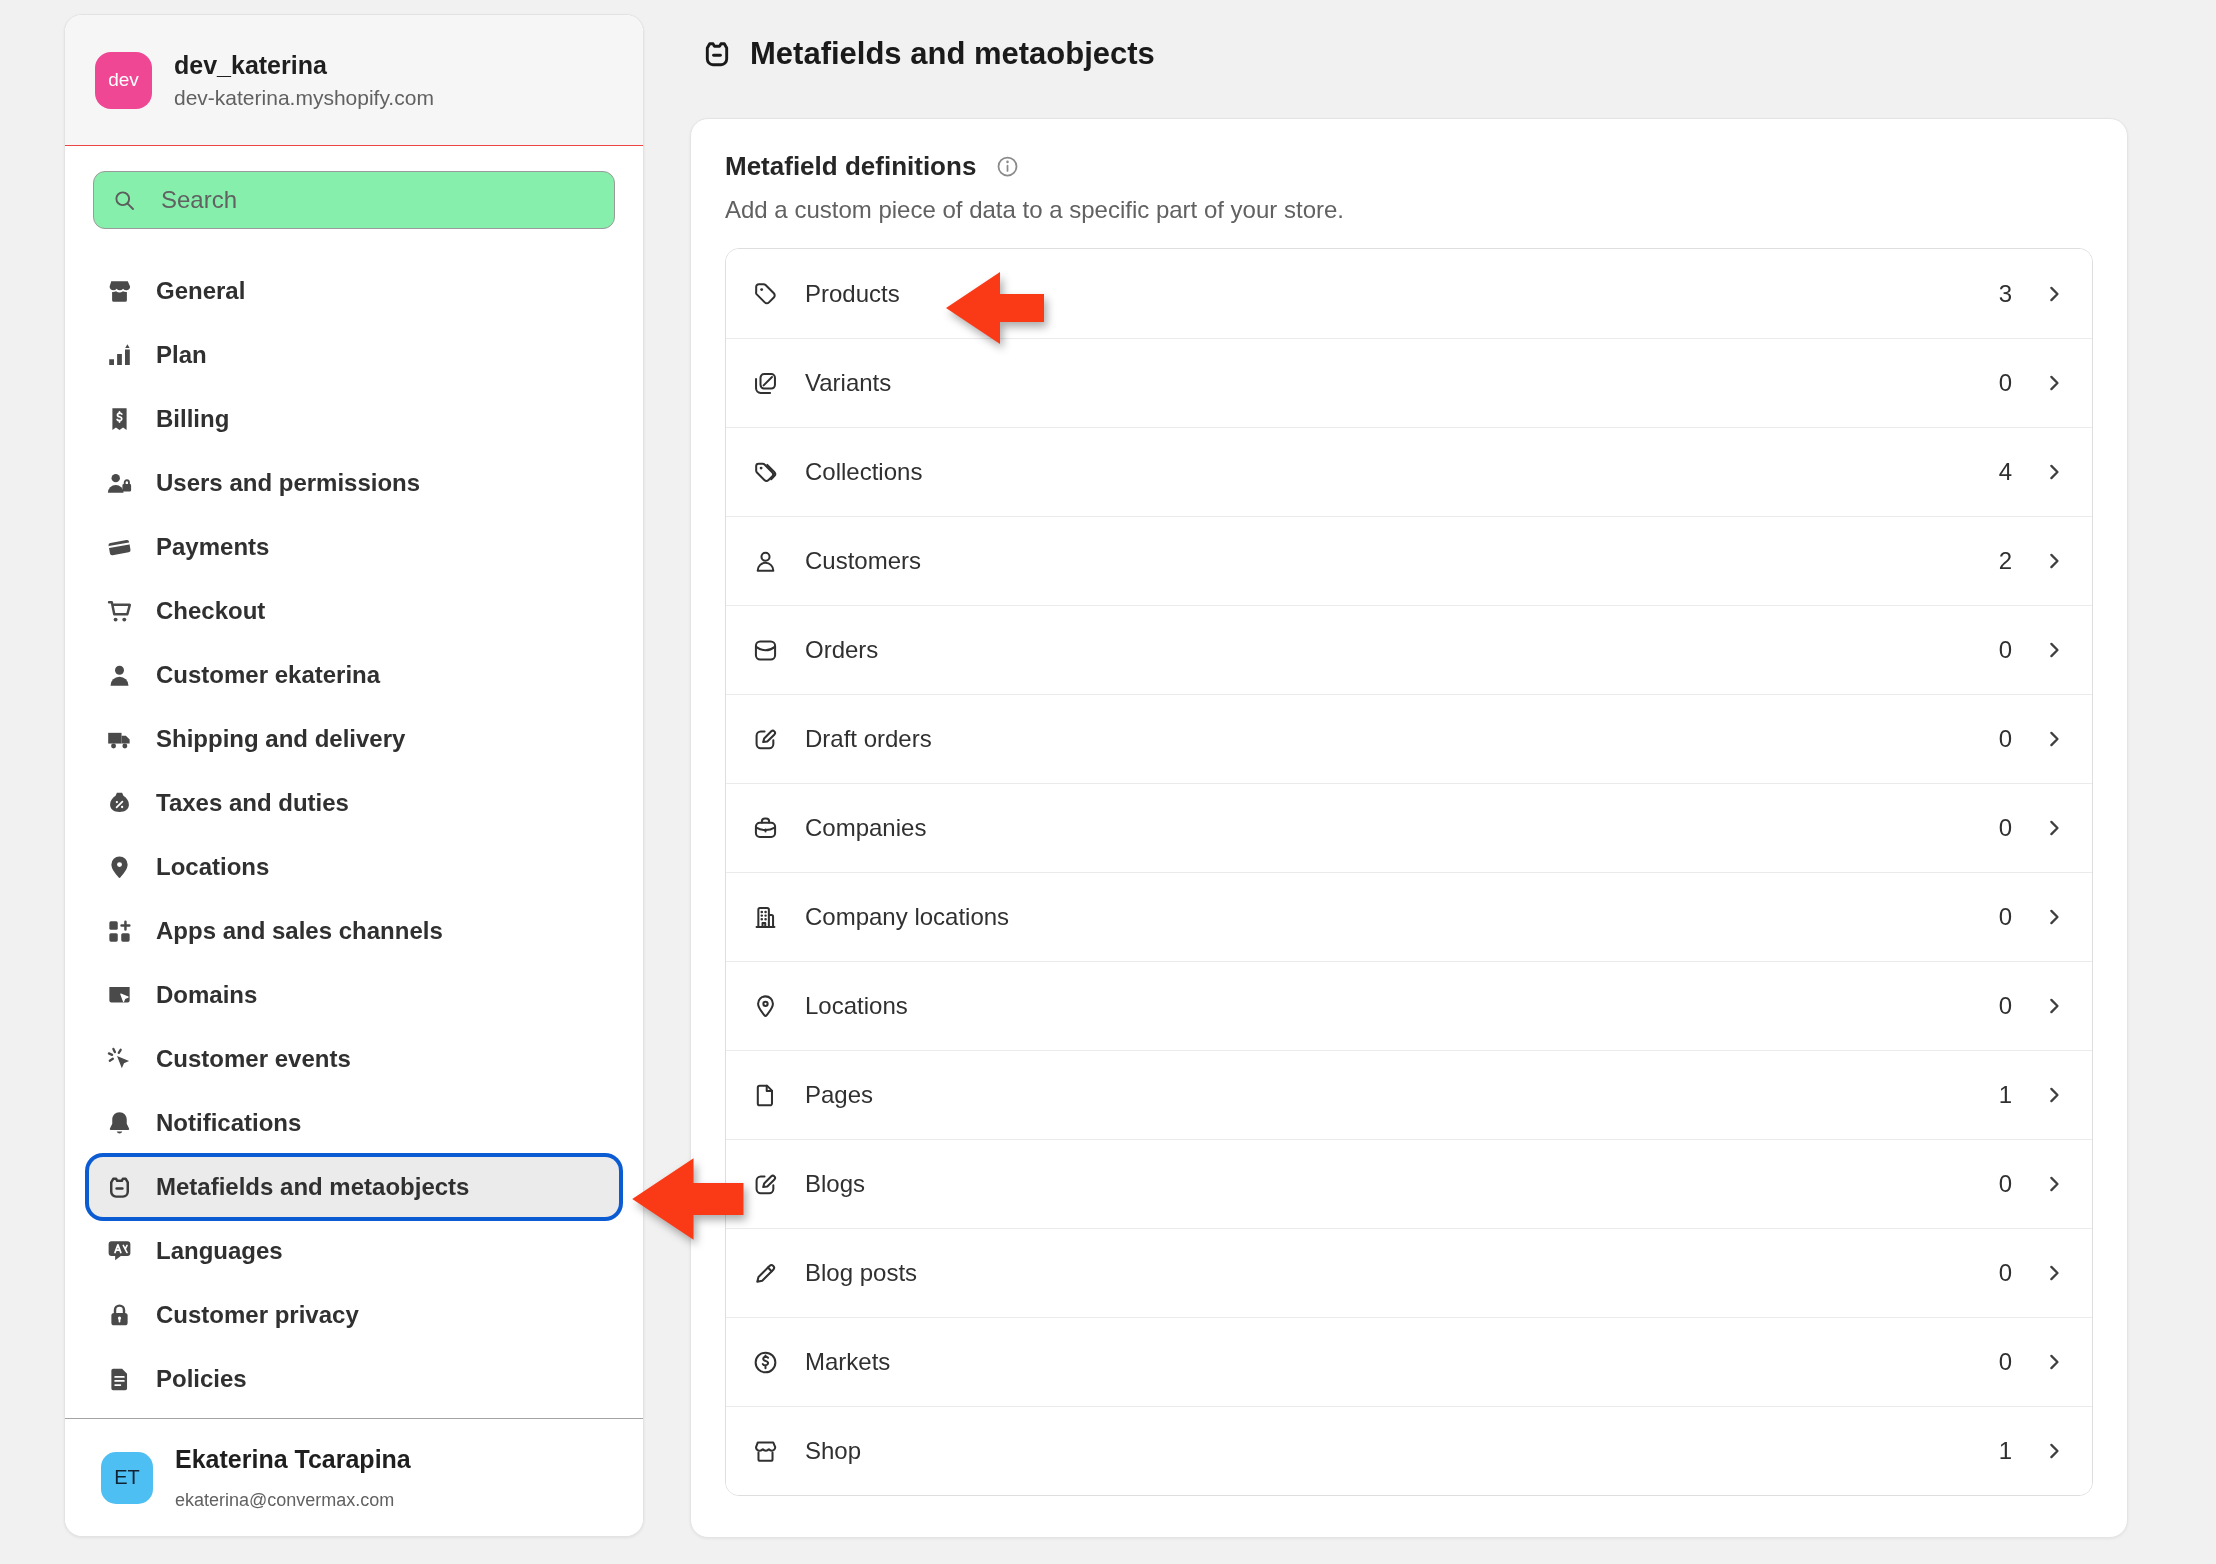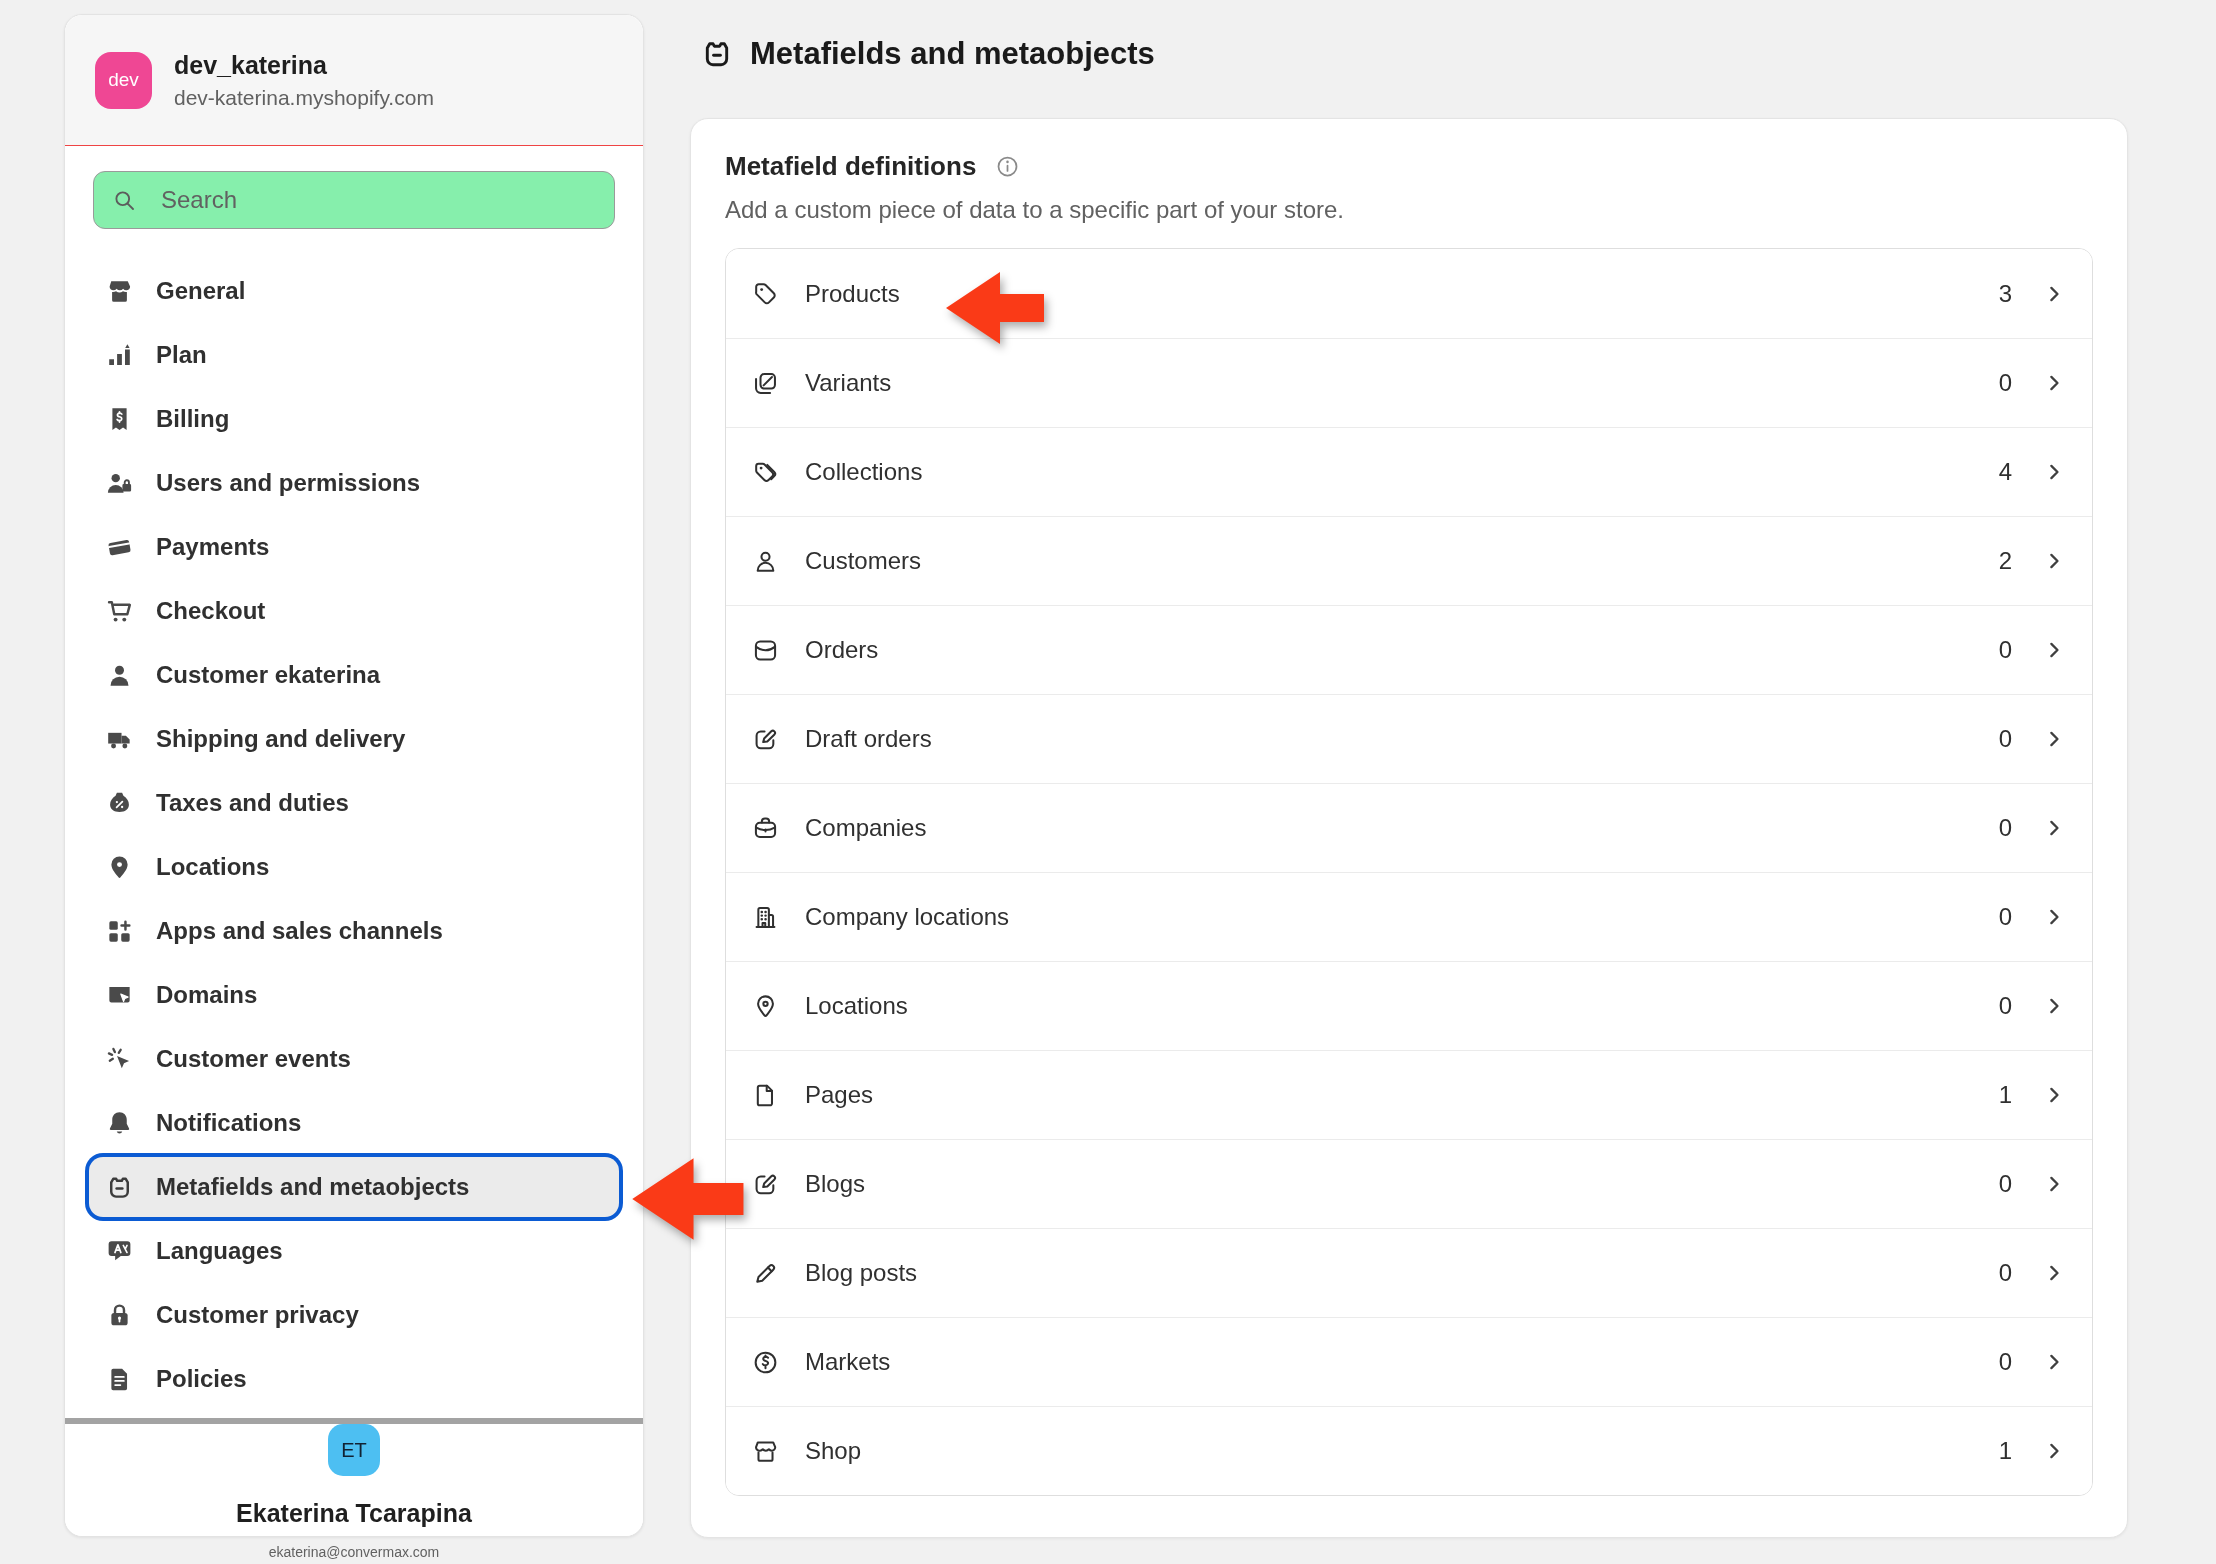--- a/index.html
+++ b/index.html
@@ -47,30 +47,30 @@
   .nav-item .nicon{width:29px;height:29px;color:#4a4a4a;flex:0 0 auto;display:flex;}
   .nav-item .nicon .ic{width:100%;height:100%;}
   .nav-item .nlabel{font-size:24px;font-weight:600;color:#303030;white-space:nowrap;}
   .nav-item.selected{
     background:#ebebeb;height:60px;margin-top:2px;margin-bottom:2px;
     box-shadow:0 0 0 4px #0b5bd3;
   }
   .nav-item.selected .nicon{color:#3c3c3c;}
   .sb-footer{
     position:absolute;left:0;right:0;bottom:0;height:118px;
-    border-top:6px solid #a3a3a3;border-radius:0 0 18px 18px;background:#fff;
-    display:flex;align-items:center;gap:22px;padding:0 36px;flex-direction:column;
+    border-top:1px solid #a3a3a3;border-radius:0 0 18px 18px;background:#fff;
+    display:flex;align-items:center;gap:22px;padding:0 36px;
   }
   .user-avatar{
     width:52px;height:52px;border-radius:15px;background:#4dbff2;
     display:flex;align-items:center;justify-content:center;
     color:#123;font-size:20px;flex:0 0 auto;
   }
   .user-name{font-size:25px;font-weight:700;color:#1f1f1f;line-height:1.2;}
-  .user-email{font-size:14px;color:#616161;margin-top:16px;text-align:center;}
+  .user-email{font-size:18px;color:#616161;margin-top:16px;}
   
   .page-title{
     position:absolute;left:700px;top:36px;display:flex;align-items:center;gap:16px;
   }
   .page-title .ic{width:34px;height:34px;color:#1a1a1a;stroke-width:1.7;}
   .page-title h1{margin:0;font-size:31px;font-weight:700;color:#1a1a1a;}
   .card{
     position:absolute;left:690px;top:118px;width:1438px;height:1420px;
     background:#fff;border:1px solid #e4e4e4;border-radius:18px;
     box-shadow:0 1px 3px rgba(0,0,0,.06);padding:32px 34px;

